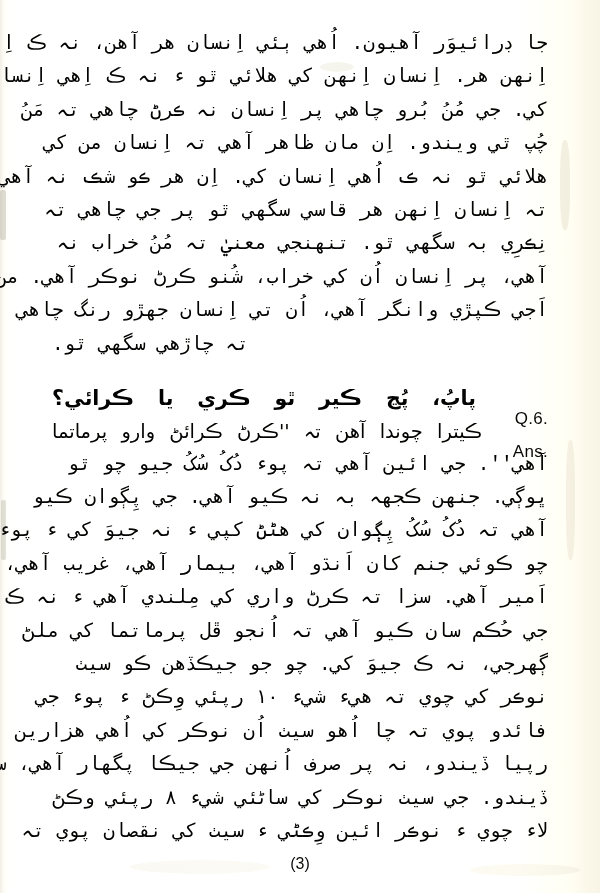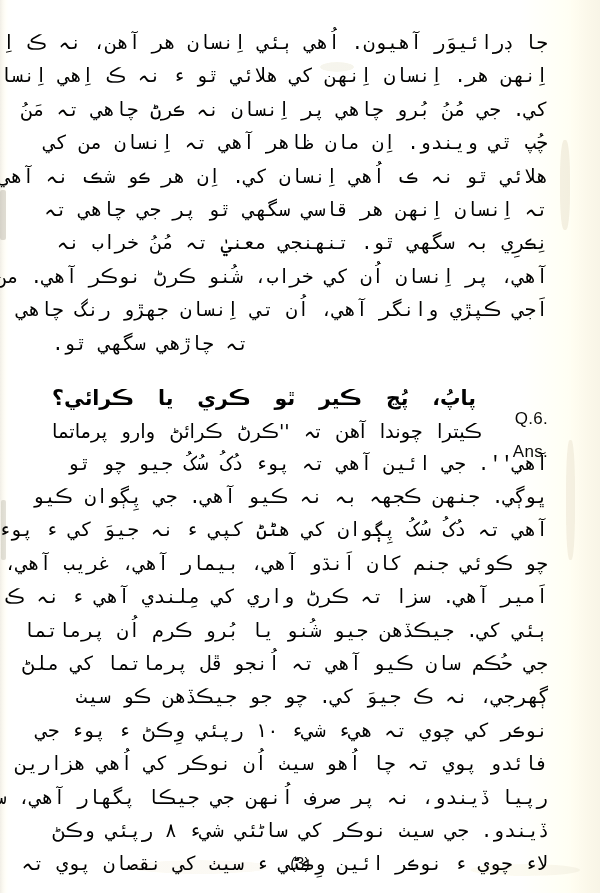--- a/index.html
+++ b/index.html
@@ -138,21 +138,20 @@
     <div class="qa-row">
       <div class="qa-label">Ans.</div>
       <div class="qa-body indent-ans">ڪيترا چوندا آهن تہ ''ڪرڻ ڪرائڻ وارو پرماتما</div>
     </div>
 
     <div class="line">آهي''.   جي ائين آهي تہ پوء دُکُ سُکُ جيو چو ٿو</div>
     <div class="line">ڀوڳي.   جنهن ڪجهہ بہ نہ ڪيو آهي.   جي پِڳوان ڪيو</div>
     <div class="line">آهي تہ دُکُ سُکُ پِڳوان کي هڻڻ کپي ء نہ جيوَ کي ء پوء</div>
     <div class="line">چو ڪوئي جنم کان اَنڌو آهي، بيمار آهي، غريب آهي،</div>
     <div class="line">اَمير آهي.   سزا تہ ڪرڻ واري کي مِلندي آهي ء نہ ڪ</div>
-    <div class="line">ٻئي کي.   جيڪڏهن جيو شُنو يا بُرو ڪرم اُن پرماتما</div>
     <div class="line">جي حُڪم سان ڪيو آهي تہ اُنجو ڦل پرماتما کي ملڻ</div>
     <div class="line">ڳهرجي، نہ ڪ جيوَ کي. چو جو جيڪڏهن ڪو سيٺ</div>
     <div class="line">نوڪر کي چوي تہ هيء شيء ١٠ رپئي وِڪڻ ء پوء جي</div>
     <div class="line">فائدو پوي تہ چا اُهو سيٺ اُن نوڪر کي اُهي هزارين</div>
     <div class="line">رپيا ڏيندو، نہ پر صرف اُنهن جي جيڪا پگهار آهي، سا</div>
     <div class="line">ڏيندو.   جي سيٺ نوڪر کي ساڻئي شيء ٨ رپئي وڪڻ</div>
     <div class="line">لاء چوي ء نوڪر ائين وِڪڻي ء سيٺ کي نقصان پوي تہ</div>
 
   </div>
 

